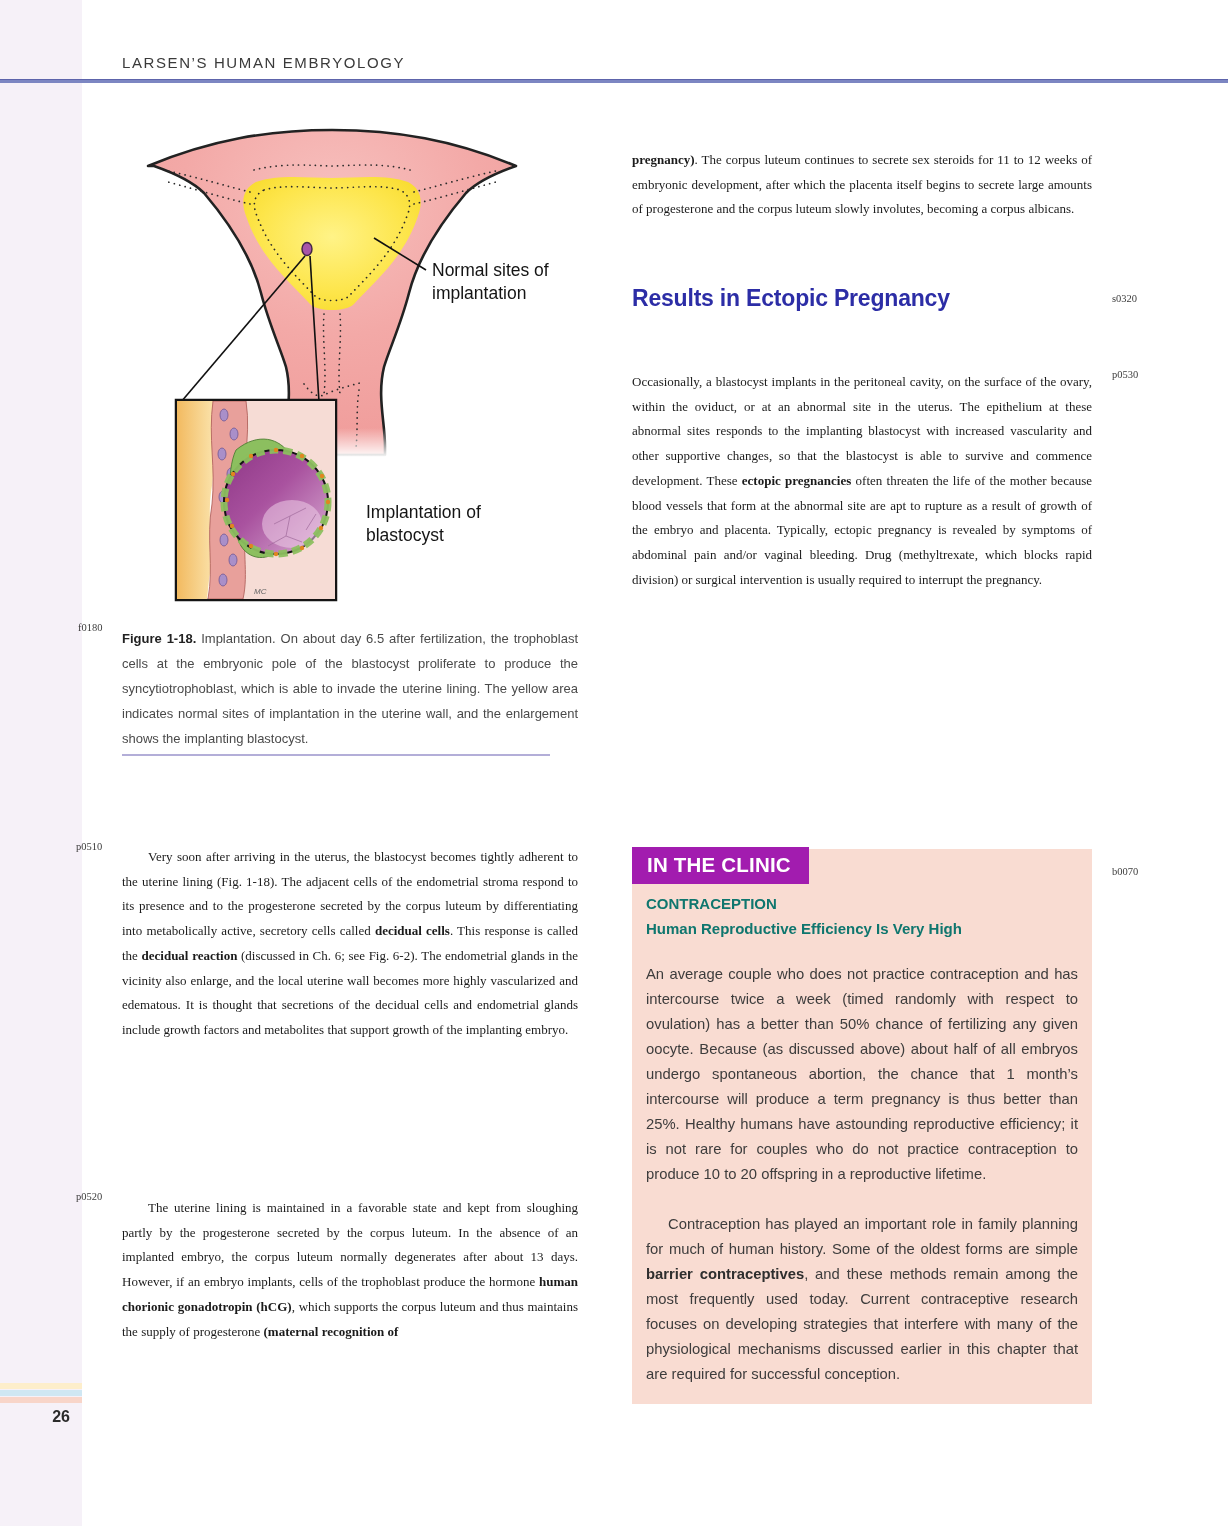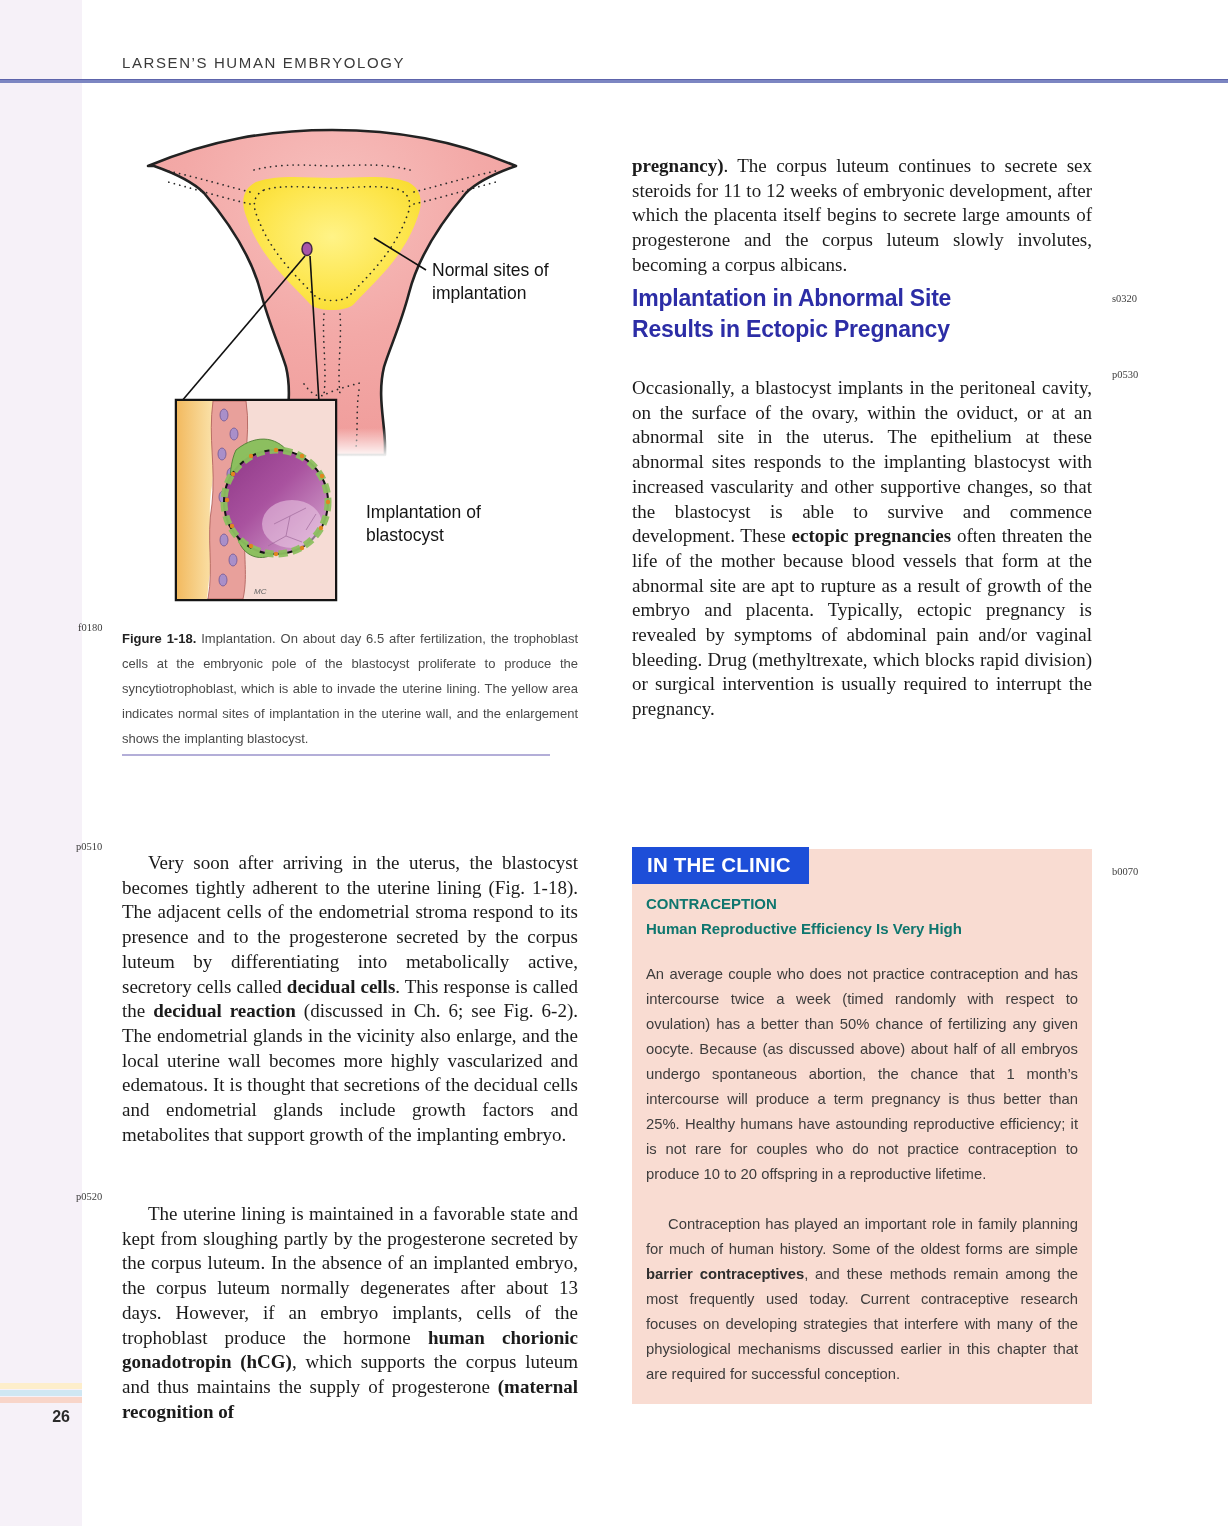--- a/index.html
+++ b/index.html
@@ -18,39 +18,39 @@
 
   
   #header-title{left:122px;top:54px;font-family:"Liberation Sans",sans-serif;
       font-weight:normal;font-size:15px;letter-spacing:1.6px;color:#3a3a3a;}
   #header-rule{left:0;top:79px;width:1228px;height:3px;background:#7c86c2;border-top:1px solid #5d64ab;}
 
   
   .margin-code{font-family:"Liberation Serif",serif;font-size:10.5px;color:#3c3c3c;}
 
   
-  .serif-para{width:456px;font-size:19px;line-height:24.7px;text-align:justify;color:#1b1b1b;}
+  .serif-para{width:456px;font-size:13px;line-height:24.7px;text-align:justify;color:#1b1b1b;}
   .serif-para .b{font-weight:bold;}
   .indent{text-indent:26px;}
   #col-right-intro,#p0530{width:460px;}
 
   #section-heading{left:632px;top:283px;width:470px;
       font-family:"Liberation Sans",sans-serif;font-weight:bold;letter-spacing:-0.2px;
       font-size:23px;line-height:31px;color:#2c2da6;}
 
   
   #figure-caption{left:122px;top:613px;width:456px;
       font-family:Liberation Sans, sans-serif;font-size:13px;line-height:25px;
       color:#4a4a4a;text-align:justify;}
   #figure-caption .cap-label{font-weight:bold;color:#222;}
   #caption-rule{left:122px;top:754px;width:428px;height:2px;background:#b3aed8;}
 
   
   #clinic-box{left:632px;top:849px;width:460px;height:555px;background:#f9dcd2;}
-  #clinic-banner{left:632px;top:847px;background:#1d4ed8;color:#ffffff;
+  #clinic-banner{left:632px;top:847px;background:#a21caf;color:#ffffff;
       font-family:"Liberation Sans",sans-serif;font-weight:bold;font-size:20.5px;
       padding:6px 18px 7px 15px;letter-spacing:0.2px;}
   .clinic-text{font-family:"Liberation Sans",sans-serif;color:#3d3c3c;
       font-size:14.8px;line-height:25px;text-align:justify;}
   .clinic-text .b{font-weight:bold;color:#2e2e2e;}
   #clinic-title,#clinic-subtitle{left:646px;width:432px;font-family:"Liberation Sans",sans-serif;
       font-weight:bold;font-size:15px;color:#0f766e;}
   #clinic-title{top:895px;}
   #clinic-subtitle{top:920px;}
   #clinic-para1{left:646px;top:947px;width:432px;}
@@ -213,21 +213,20 @@
 <div class="abs margin-code" style="left:76px;top:841px;">p0510</div>
 <p class="abs serif-para indent" style="left:122px;top:832px;" id="p0510"><span>Very soon after arriving in the uterus, the blastocyst becomes tightly adherent to the uterine lining (Fig. 1-18). The adjacent cells of the endometrial stroma respond to its presence and to the progesterone secreted by the corpus luteum by differentiating into metabolically active, secretory cells called </span><span class="b">decidual cells</span><span>. This response is called the </span><span class="b">decidual reaction</span><span> (discussed in Ch. 6; see Fig. 6-2). The endometrial glands in the vicinity also enlarge, and the local uterine wall becomes more highly vascularized and edematous. It is thought that secretions of the decidual cells and endometrial glands include growth factors and metabolites that support growth of the implanting embryo.</span></p>
 
 <div class="abs margin-code" style="left:76px;top:1191px;">p0520</div>
 <p class="abs serif-para indent" style="left:122px;top:1183px;" id="p0520"><span>The uterine lining is maintained in a favorable state and kept from sloughing partly by the progesterone secreted by the corpus luteum. In the absence of an implanted embryo, the corpus luteum normally degenerates after about 13 days. However, if an embryo implants, cells of the trophoblast produce the hormone </span><span class="b">human chorionic gonadotropin (hCG)</span><span>, which supports the corpus luteum and thus maintains the supply of progesterone </span><span class="b">(maternal recognition of</span></p>
 
 <p id="col-right-intro" class="abs serif-para" style="left:632px;top:135px;"><span class="b">pregnancy)</span><span>. The corpus luteum continues to secrete sex steroids for 11 to 12 weeks of embryonic development, after which the placenta itself begins to secrete large amounts of progesterone and the corpus luteum slowly involutes, becoming a corpus albicans.</span></p>
 
 <div class="abs margin-code" style="left:1112px;top:293px;">s0320</div>
 <div id="section-heading" class="abs">
-  <div>Implantation in Abnormal Site</div>
   <div>Results in Ectopic Pregnancy</div>
 </div>
 
 <div class="abs margin-code" style="left:1112px;top:369px;text-align:right;">p0530</div>
 <p id="p0530" class="abs serif-para" style="left:632px;top:357px;"><span>Occasionally, a blastocyst implants in the peritoneal cavity, on the surface of the ovary, within the oviduct, or at an abnormal site in the uterus. The epithelium at these abnormal sites responds to the implanting blastocyst with increased vascularity and other supportive changes, so that the blastocyst is able to survive and commence development. These </span><span class="b">ectopic pregnancies</span><span> often threaten the life of the mother because blood vessels that form at the abnormal site are apt to rupture as a result of growth of the embryo and placenta. Typically, ectopic pregnancy is revealed by symptoms of abdominal pain and/or vaginal bleeding. Drug (methyltrexate, which blocks rapid division) or surgical intervention is usually required to interrupt the pregnancy.</span></p>
 
 <div id="clinic-box" class="abs"></div>
 <div id="clinic-banner" class="abs">IN THE CLINIC</div>
 <div class="abs margin-code" style="left:1112px;top:866px;">b0070</div>
 <div id="clinic-title" class="abs">CONTRACEPTION</div>

